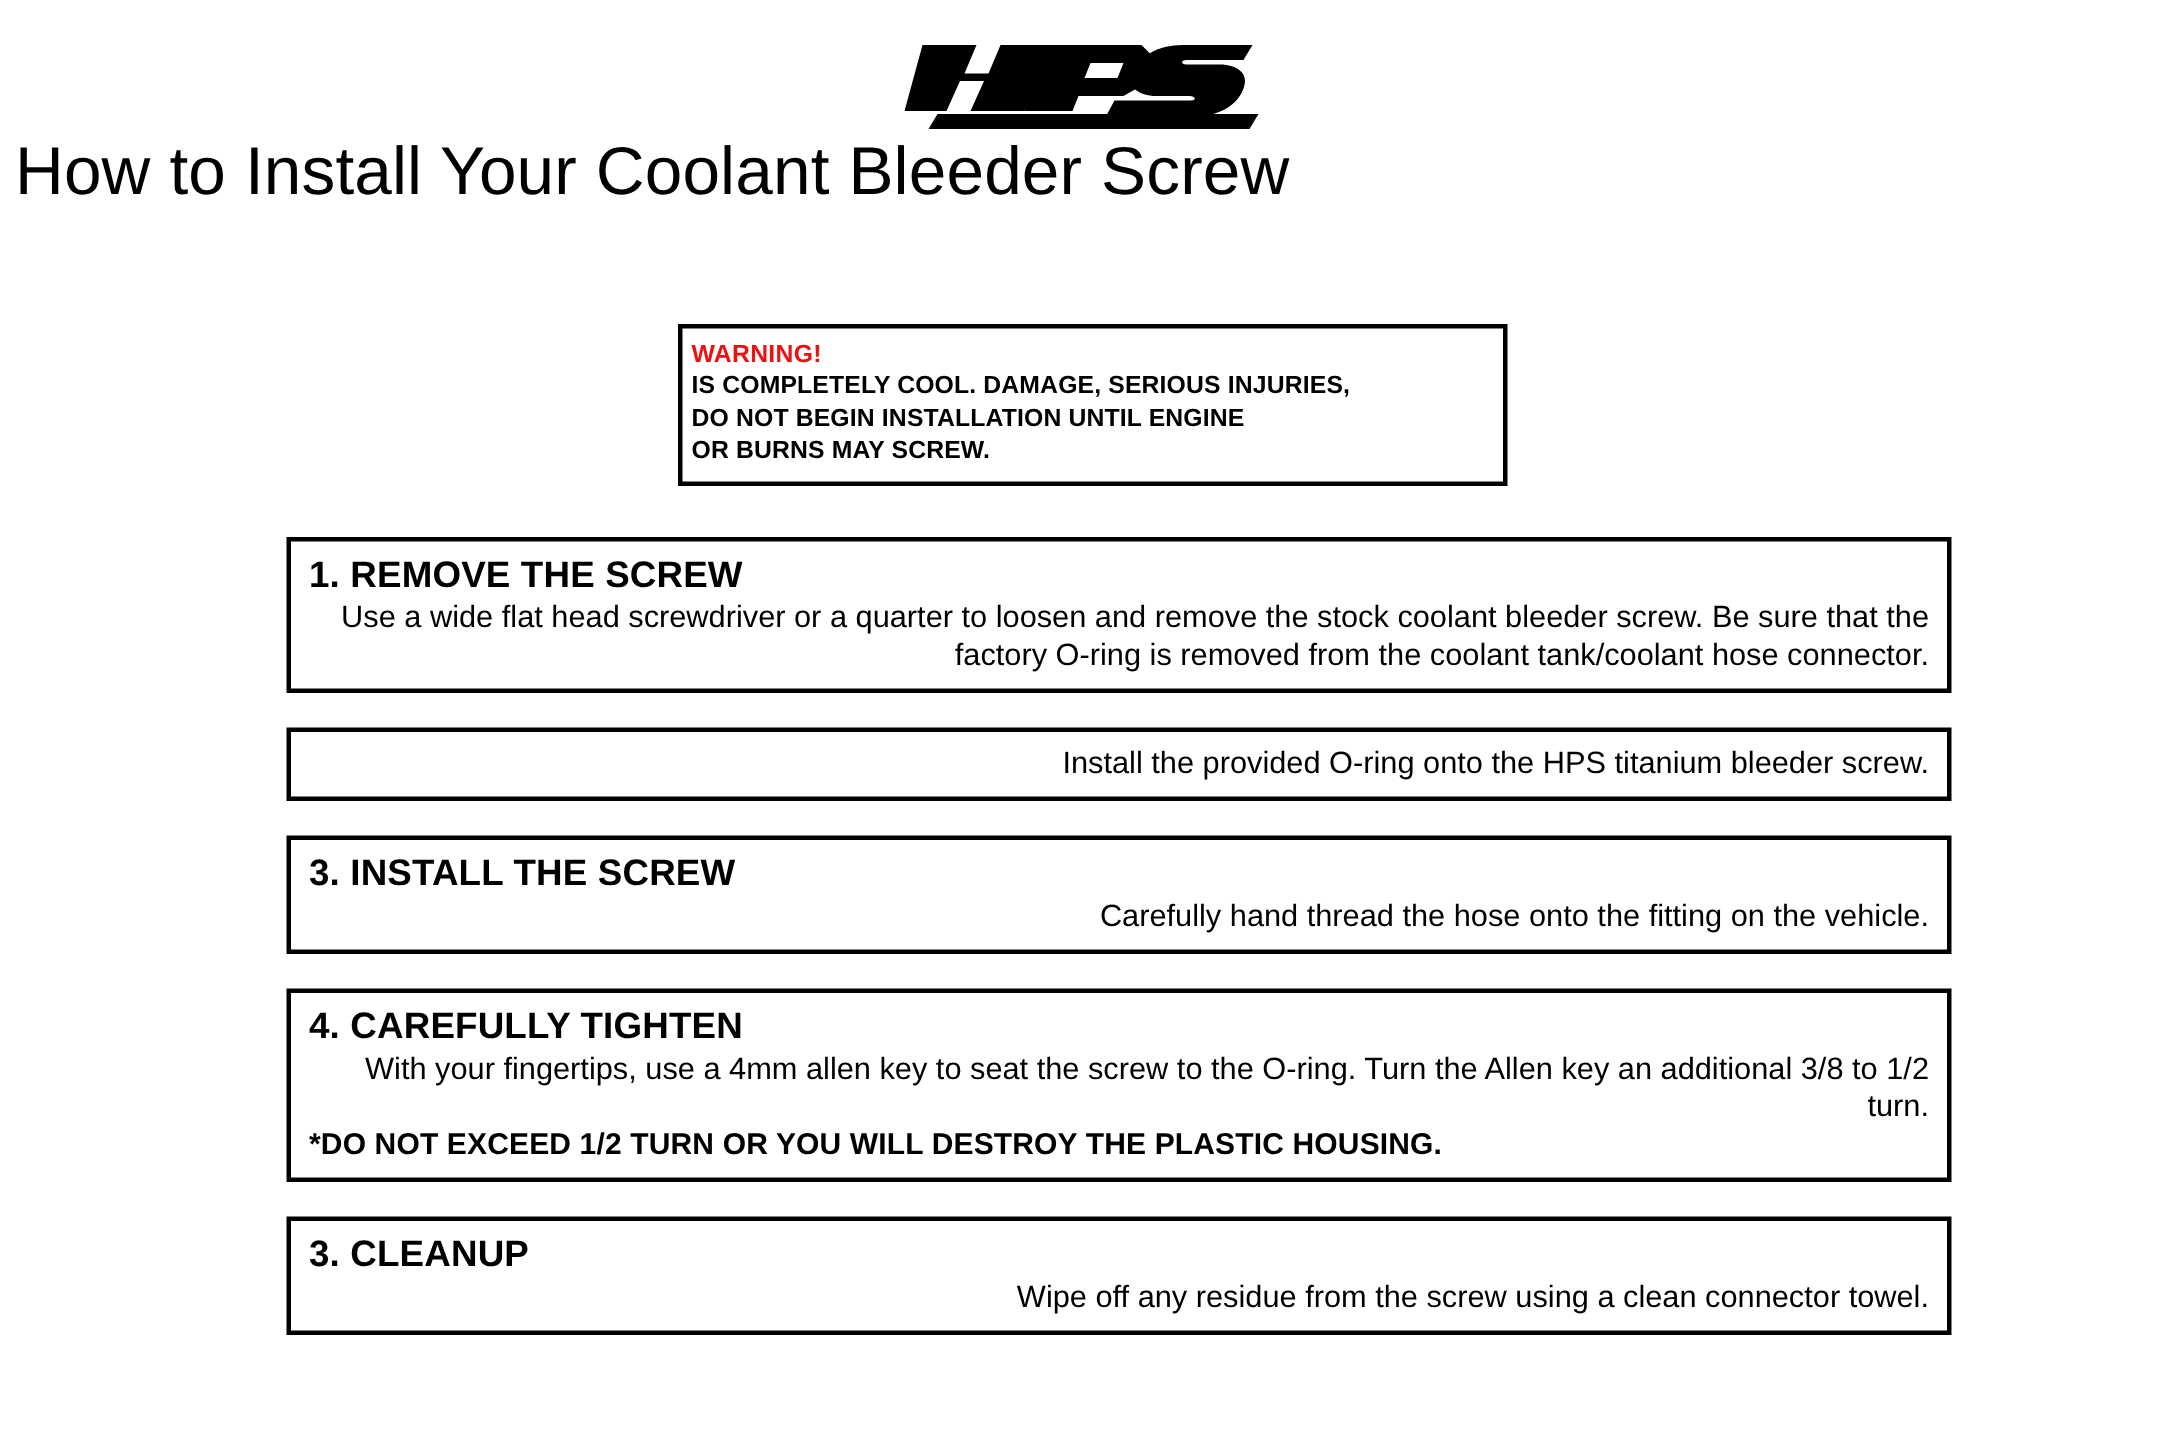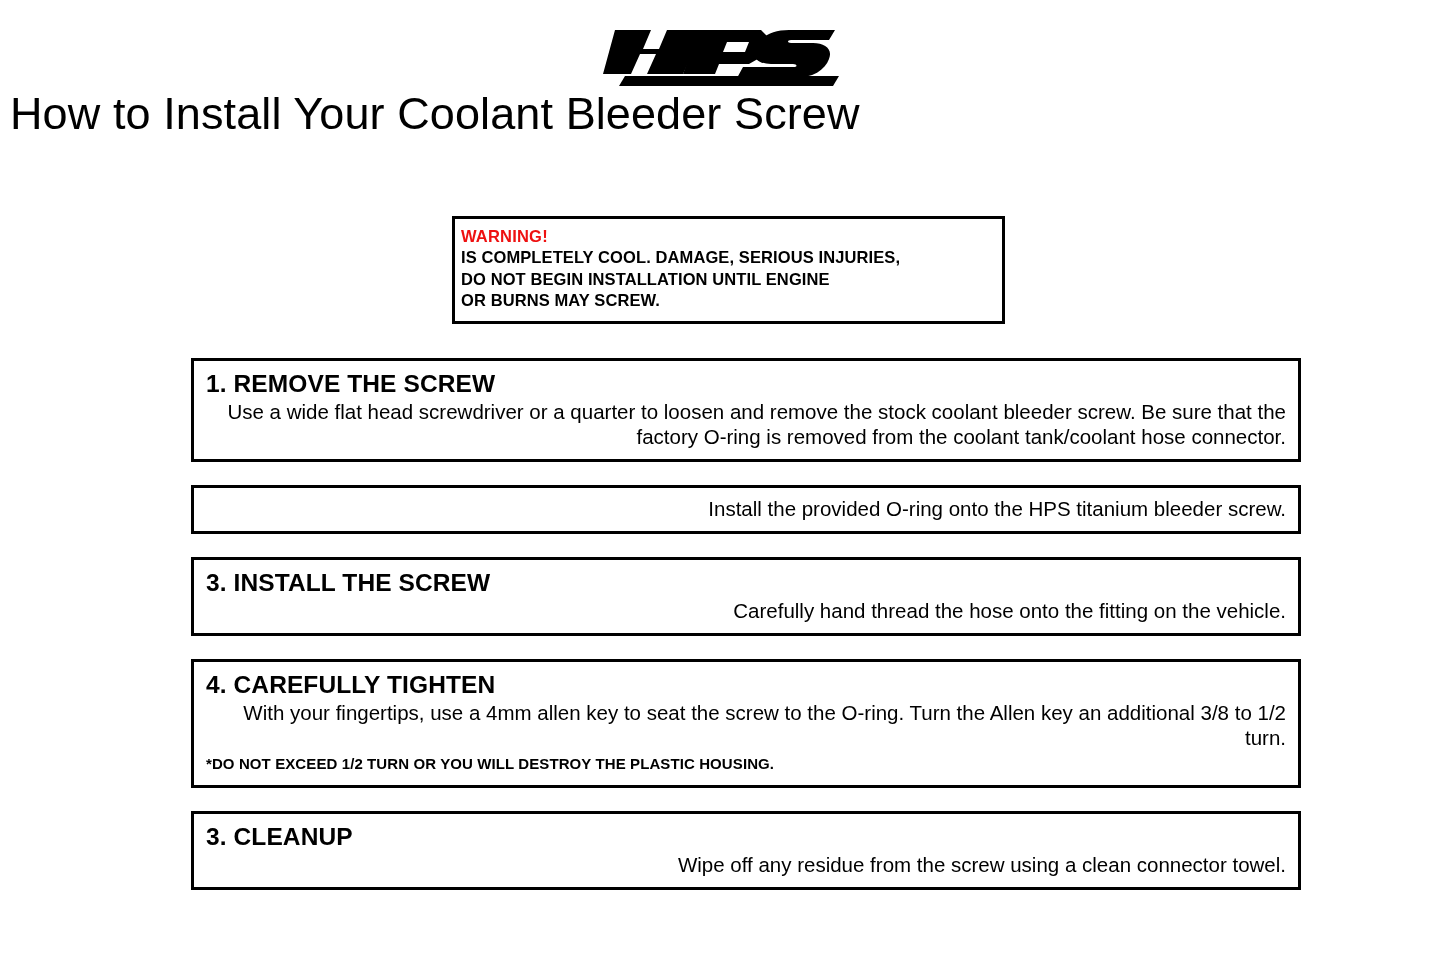--- a/index.html
+++ b/index.html
@@ -94,21 +94,21 @@
   }
   .step-body {
     font-size: 20.5px;
     font-weight: 400;
     line-height: 25px;
     letter-spacing: 0px;
     margin: 0;
     text-align: right;
   }
   .step-note {
-    font-size: 15px;
+    font-size: 20px;
     font-weight: bold;
     line-height: 23px;
     letter-spacing: 0.1px;
     margin: 2px 0 0 0;
   }
 </style>
 </head>
 <body>
 
 <div class="logo-wrap">

